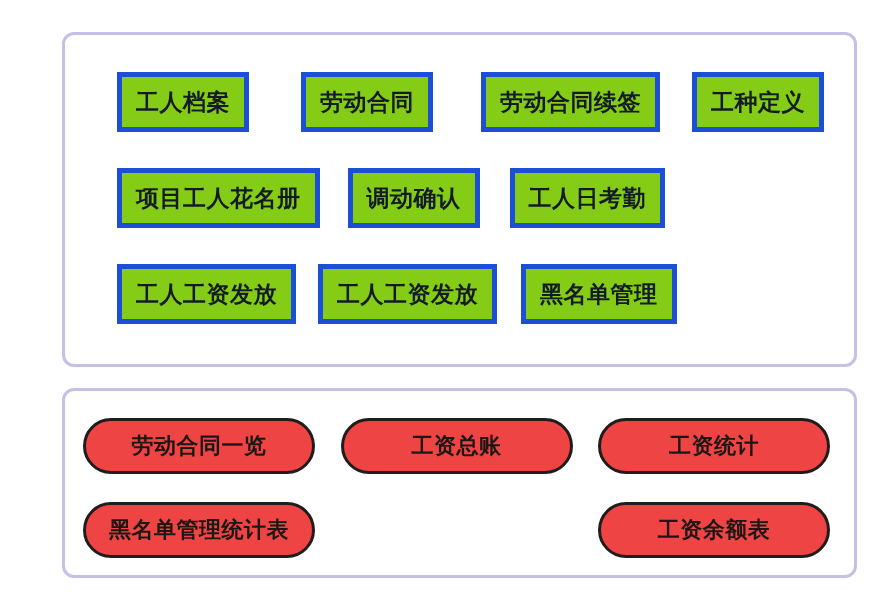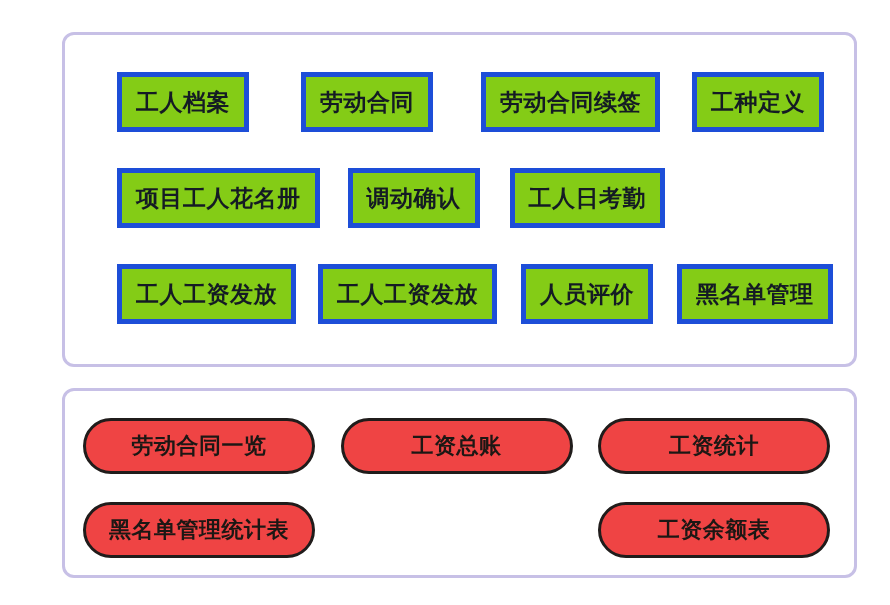--- a/index.html
+++ b/index.html
@@ -137,21 +137,20 @@
 
     <div class="row-blue" id="blue-row-1">
       <div class="btn-blue">项目工人花名册</div>
       <div class="btn-blue">调动确认</div>
       <div class="btn-blue">工人日考勤</div>
     </div>
 
     <div class="row-blue" id="blue-row-2">
       <div class="btn-blue">工人工资发放</div>
       <div class="btn-blue">工人工资发放</div>
-      <div class="btn-blue">人员评价</div>
       <div class="btn-blue">黑名单管理</div>
     </div>
 
   </section>
 
   <section class="panel" id="panel-reports">
 
     <div class="row-orange" id="orange-row-0">
       <div class="btn-orange">劳动合同一览</div>
       <div class="btn-orange">工资总账</div>

